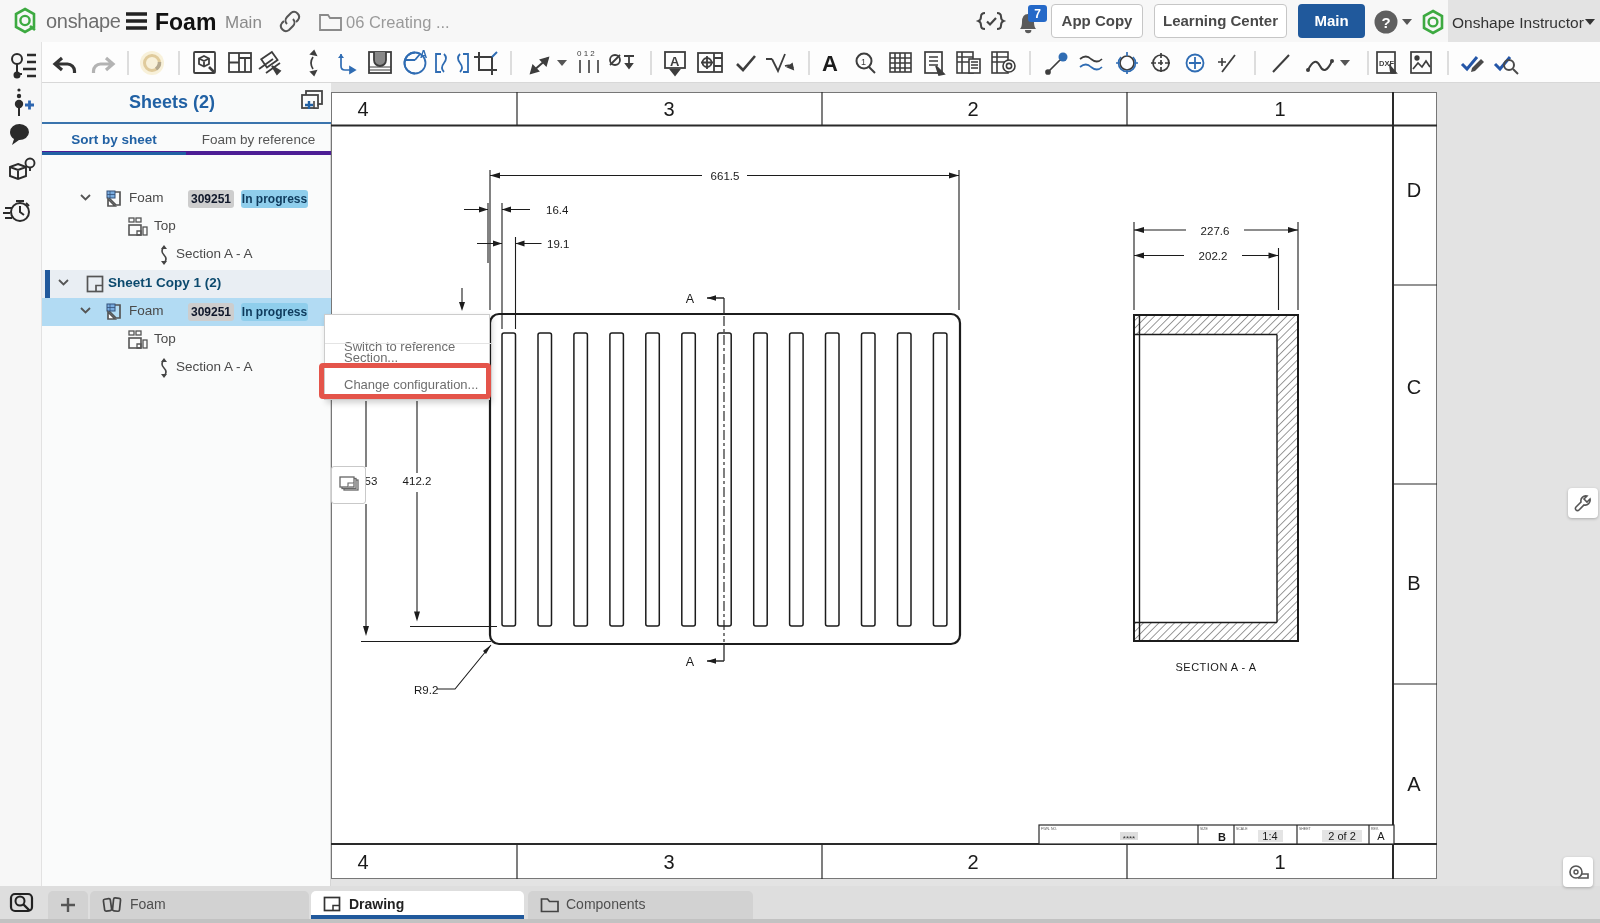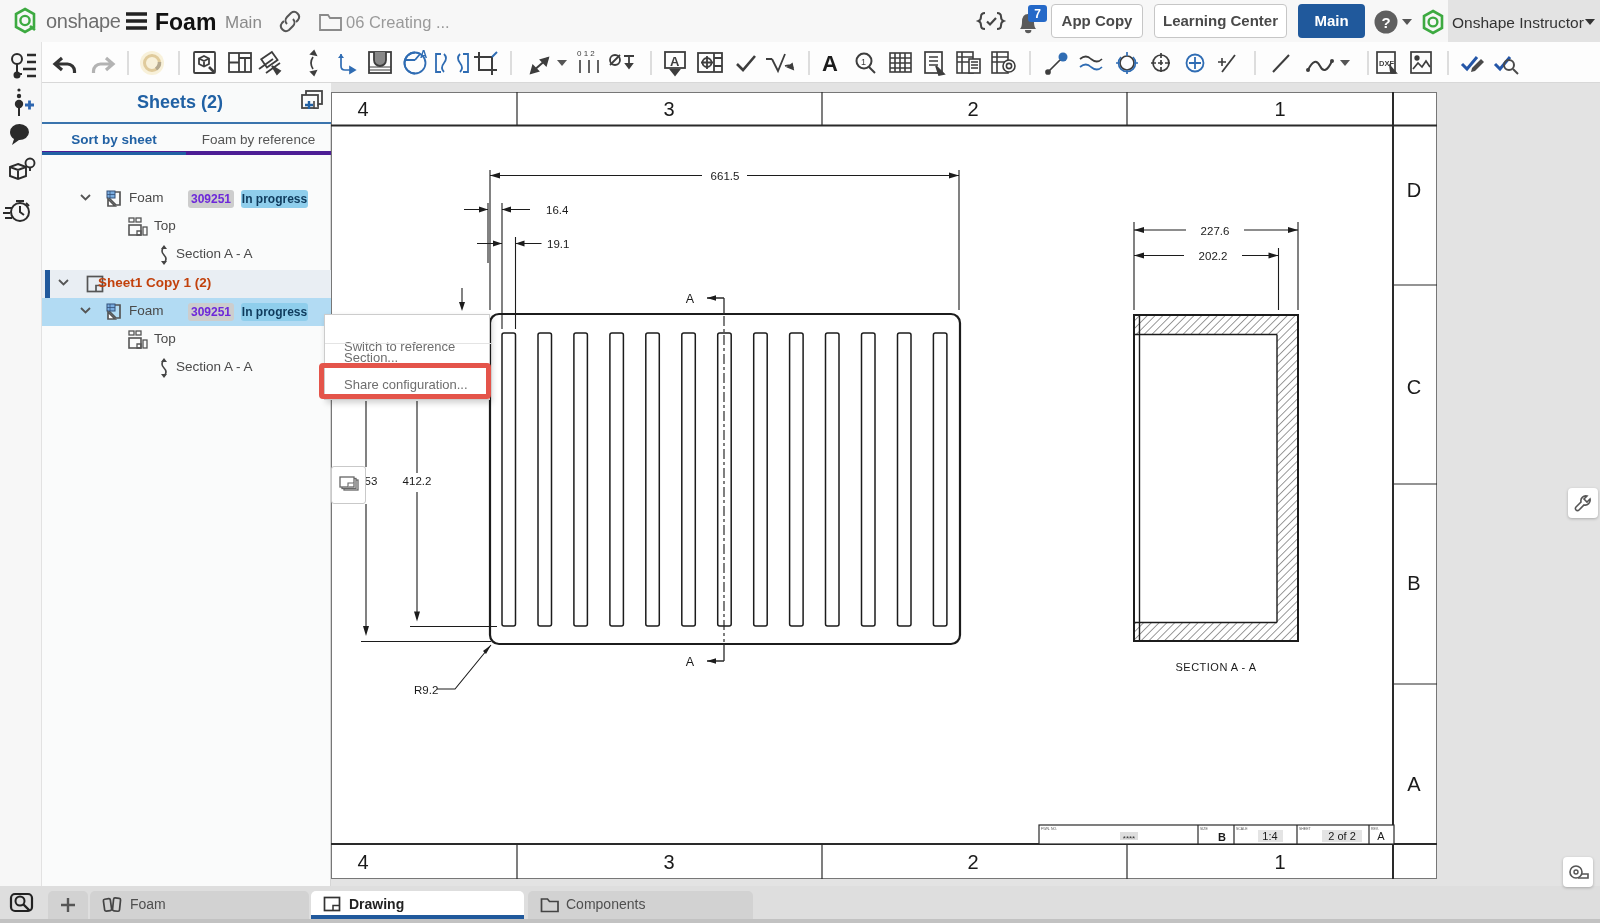--- a/index.html
+++ b/index.html
@@ -4,29 +4,29 @@
 *{margin:0;padding:0;box-sizing:border-box}
 html,body{width:1600px;height:923px;overflow:hidden;font-family:"Liberation Sans",sans-serif;background:#e3e3e3}
 .abs{position:absolute}
 .header{position:absolute;left:0;top:0;width:1448px;height:42px;background:#f7f7f7}
 .toolbar{position:absolute;left:0;top:42px;width:1600px;height:41px;background:#fdfdfd;border-bottom:1px solid #d8d8d8}
 .leftstrip{position:absolute;left:0;top:42px;width:42px;height:844px;background:#f7f7f7;border-right:1px solid #e2e2e2}
 .canvas{position:absolute;left:42px;top:83px;width:1558px;height:803px;background:#e3e3e3}
 .paper{position:absolute;left:331px;top:92px;width:1106px;height:787px;background:#ffffff;border:1px solid #777}
 .panel{position:absolute;left:42px;top:83px;width:289px;height:803px;background:#fafbfb;border-right:1px solid #d5d5d5}
 .phead{position:absolute;left:0;top:0;width:289px;height:41px;background:#f9fafa;border-bottom:2px solid #3a74ad}
-.ptitle{position:absolute;left:8px;top:9px;width:260px;text-align:center;font-size:18px;font-weight:bold;color:#2161a4}
+.ptitle{position:absolute;left:0;top:9px;width:260px;text-align:center;font-size:18px;font-weight:bold;color:#2161a4}
 .ptabs{position:absolute;left:0;top:43px;width:289px;height:29px;border-bottom:4px solid #4c1d95}
 .ptab1{position:absolute;left:0;top:0;width:144px;height:29px;line-height:27px;text-align:center;font-size:13.5px;font-weight:bold;color:#2161a4;border-bottom:3px solid #2161a4}
 .ptab2{position:absolute;left:144px;top:0;width:145px;height:29px;line-height:27px;text-align:center;font-size:13.5px;color:#555}
 .trow{position:absolute;left:0;width:289px;height:28px;font-size:13.5px;color:#4a4a4a;white-space:nowrap}
 .trow .lbl{position:absolute;top:5px}
 .chev{position:absolute;top:9px;width:11px;height:7px}
 .badge{position:absolute;top:5px;height:18px;border-radius:3px;font-size:12px;font-weight:bold;line-height:18px;text-align:center}
-.b1{background:#cdcdcd;color:#6d28d9}
+.b1{background:#cdcdcd;color:#0f172a}
 .b2{background:#8fceec;color:#0e3a5c}
 .selrow{background:#b2dbf3}
 .hlrow{background:#e9eef3}
 .bluebar{position:absolute;left:3px;top:0;width:5px;height:28px;background:#20599c}
 .ctxmenu{position:absolute;left:324px;top:314px;width:166px;height:86px;background:#fff;border:1px solid #ccc;box-shadow:2px 3px 6px rgba(0,0,0,.18);z-index:30}
 .mi{position:absolute;left:19px;font-size:13px;color:#6e6e6e;white-space:nowrap}
 .redbox{position:absolute;left:319px;top:363px;width:172px;height:36px;border:5px solid #e4544a;border-radius:4px;background:transparent;z-index:31}
 .stackbtn{position:absolute;left:331px;top:466px;width:35px;height:38px;background:#fff;border:1px solid #c9c9c9;border-radius:3px;z-index:25}
 .fbtn{position:absolute;width:30px;height:30px;background:#fff;border-radius:4px;box-shadow:0 1px 3px rgba(0,0,0,.25);z-index:25}
 .bottombar{position:absolute;left:0;top:886px;width:1600px;height:37px;background:#dedede}
@@ -504,21 +504,21 @@
  </div>
  <div class="trow hlrow" style="top:187px">
   <div class="bluebar"></div>
   <svg class="chev" style="left:16px" viewBox="0 0 11 7">
         <path d="M1,1 l4.5,4.5 L10,1" stroke="#555" stroke-width="1.8" fill="none"></path>
       </svg>
   <svg style="position:absolute;left:44px;top:5px" width="18" height="18" fill="none">
         <rect x="1.5" y="1.5" width="15" height="15" stroke="#555" stroke-width="1.7"></rect>
         <path d="M10,16.5 v-6 h6.5" stroke="#555" stroke-width="1.7"></path>
       </svg>
-  <span class="lbl" style="left:56px;font-weight:bold;color:#c2410c">Sheet1 Copy 1 (2)</span>
+  <span class="lbl" style="left:66px;font-weight:bold;color:#0c4a6e">Sheet1 Copy 1 (2)</span>
  </div>
  <div class="trow selrow" style="top:215px">
   <svg class="chev" style="left:38px" viewBox="0 0 11 7">
         <path d="M1,1 l4.5,4.5 L10,1" stroke="#555" stroke-width="1.8" fill="none"></path>
       </svg>
   <svg style="position:absolute;left:62px;top:4px" width="20" height="20" fill="none">
    <path d="M5,3 h11 v13 h-4 l-7,-7 z M5,3 v6" stroke="#555" stroke-width="1.7"></path>
    <rect x="3" y="2" width="8" height="7" fill="#7aade0" stroke="#33517a" stroke-width="1"></rect>
    <path d="M6,2 v7 M3,5.5 h8" stroke="#33517a" stroke-width="0.8"></path>
    <path d="M4,10 l7,7 h-7 z" fill="#fff" stroke="#555" stroke-width="1.7"></path>
@@ -543,21 +543,21 @@
    <path d="M8,1 l3,4 h-6 z M8,21 l3,-4 h-6 z" fill="#444"></path>
   </svg>
   <span class="lbl" style="left:134px">Section A - A</span>
  </div>
 </div>
 
 <div class="ctxmenu">
  <div class="mi" style="top:24px">Switch to reference</div>
  <div style="position:absolute;left:0;top:28px;width:166px;border-top:1px solid #e4e4e4"></div>
  <div class="mi" style="top:35px">Section...</div>
- <div class="mi" style="top:62px">Share configuration...</div>
+ <div class="mi" style="top:62px">Change configuration...</div>
 </div>
 <div class="redbox"></div>
 
 <div class="stackbtn">
  <svg width="35" height="38" fill="none">
   <rect x="12" y="13" width="14" height="10" fill="#fff" stroke="#666" stroke-width="1.3"></rect>
   <rect x="10" y="11.5" width="14" height="10" fill="#fff" stroke="#666" stroke-width="1.3"></rect>
   <rect x="8" y="10" width="14" height="10" fill="#fff" stroke="#666" stroke-width="1.3"></rect>
   <path d="M16,20 v-4 h6" fill="#fff" stroke="#666" stroke-width="1.1"></path>
  </svg>

